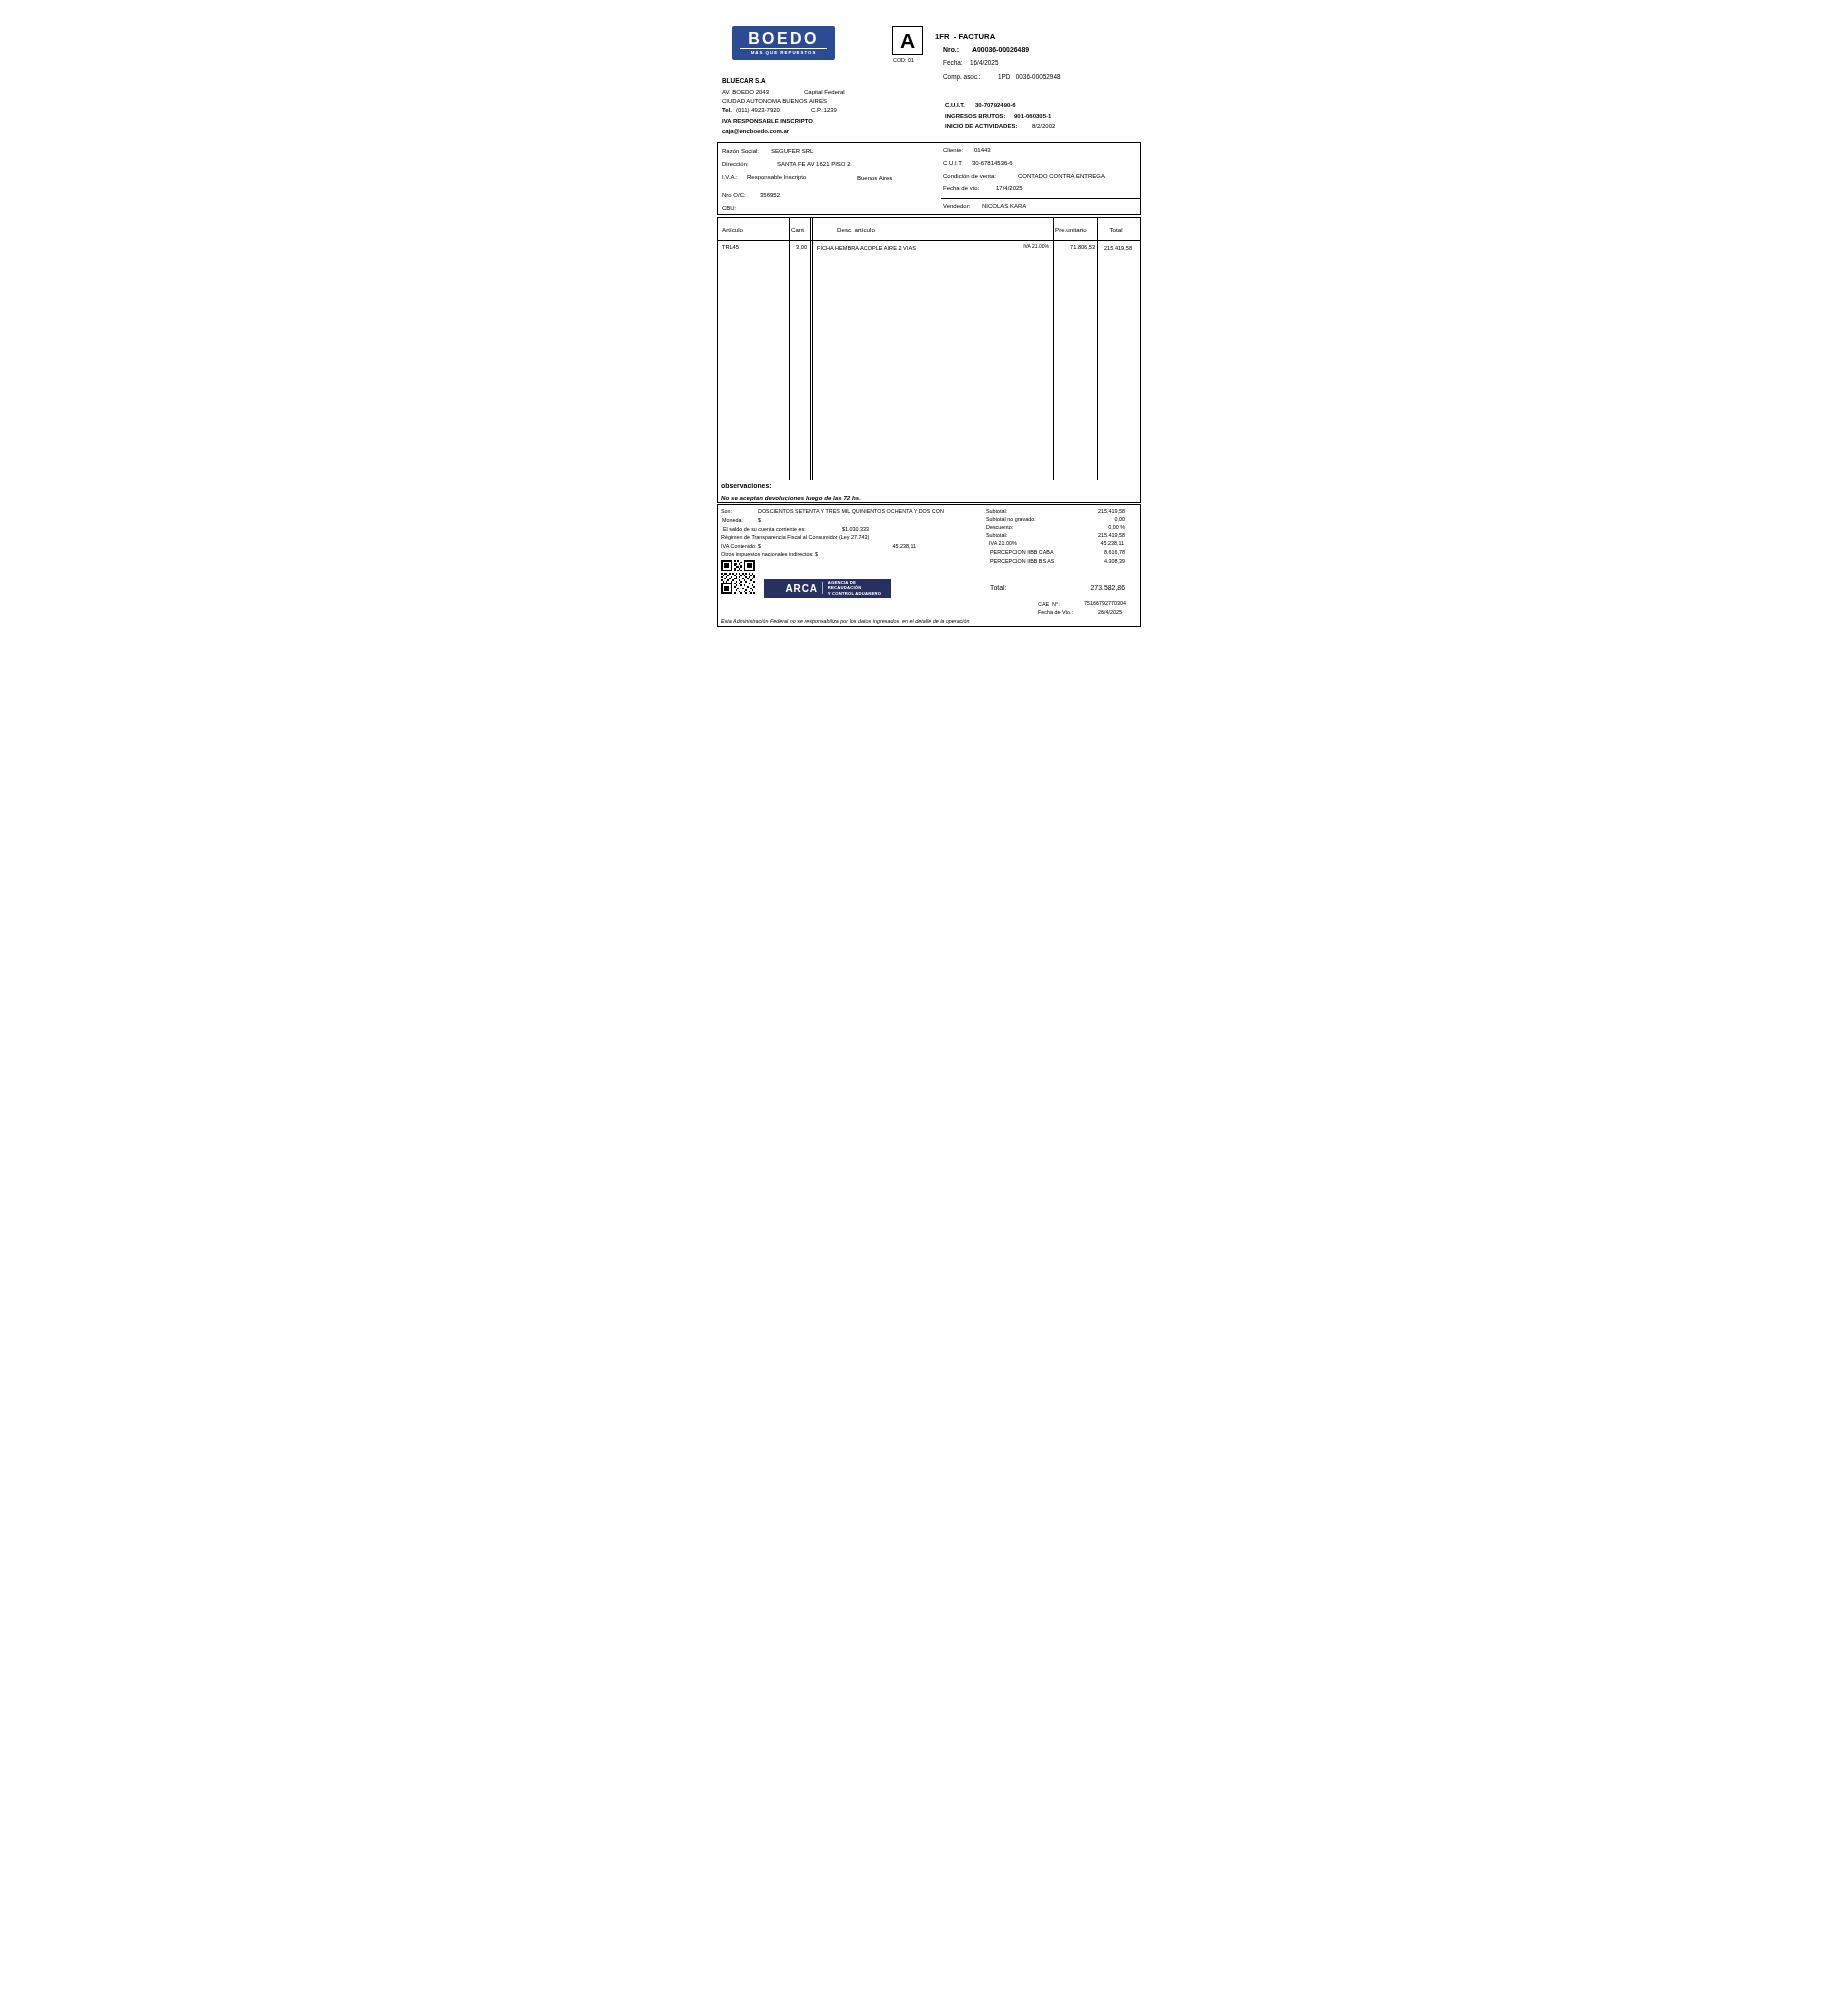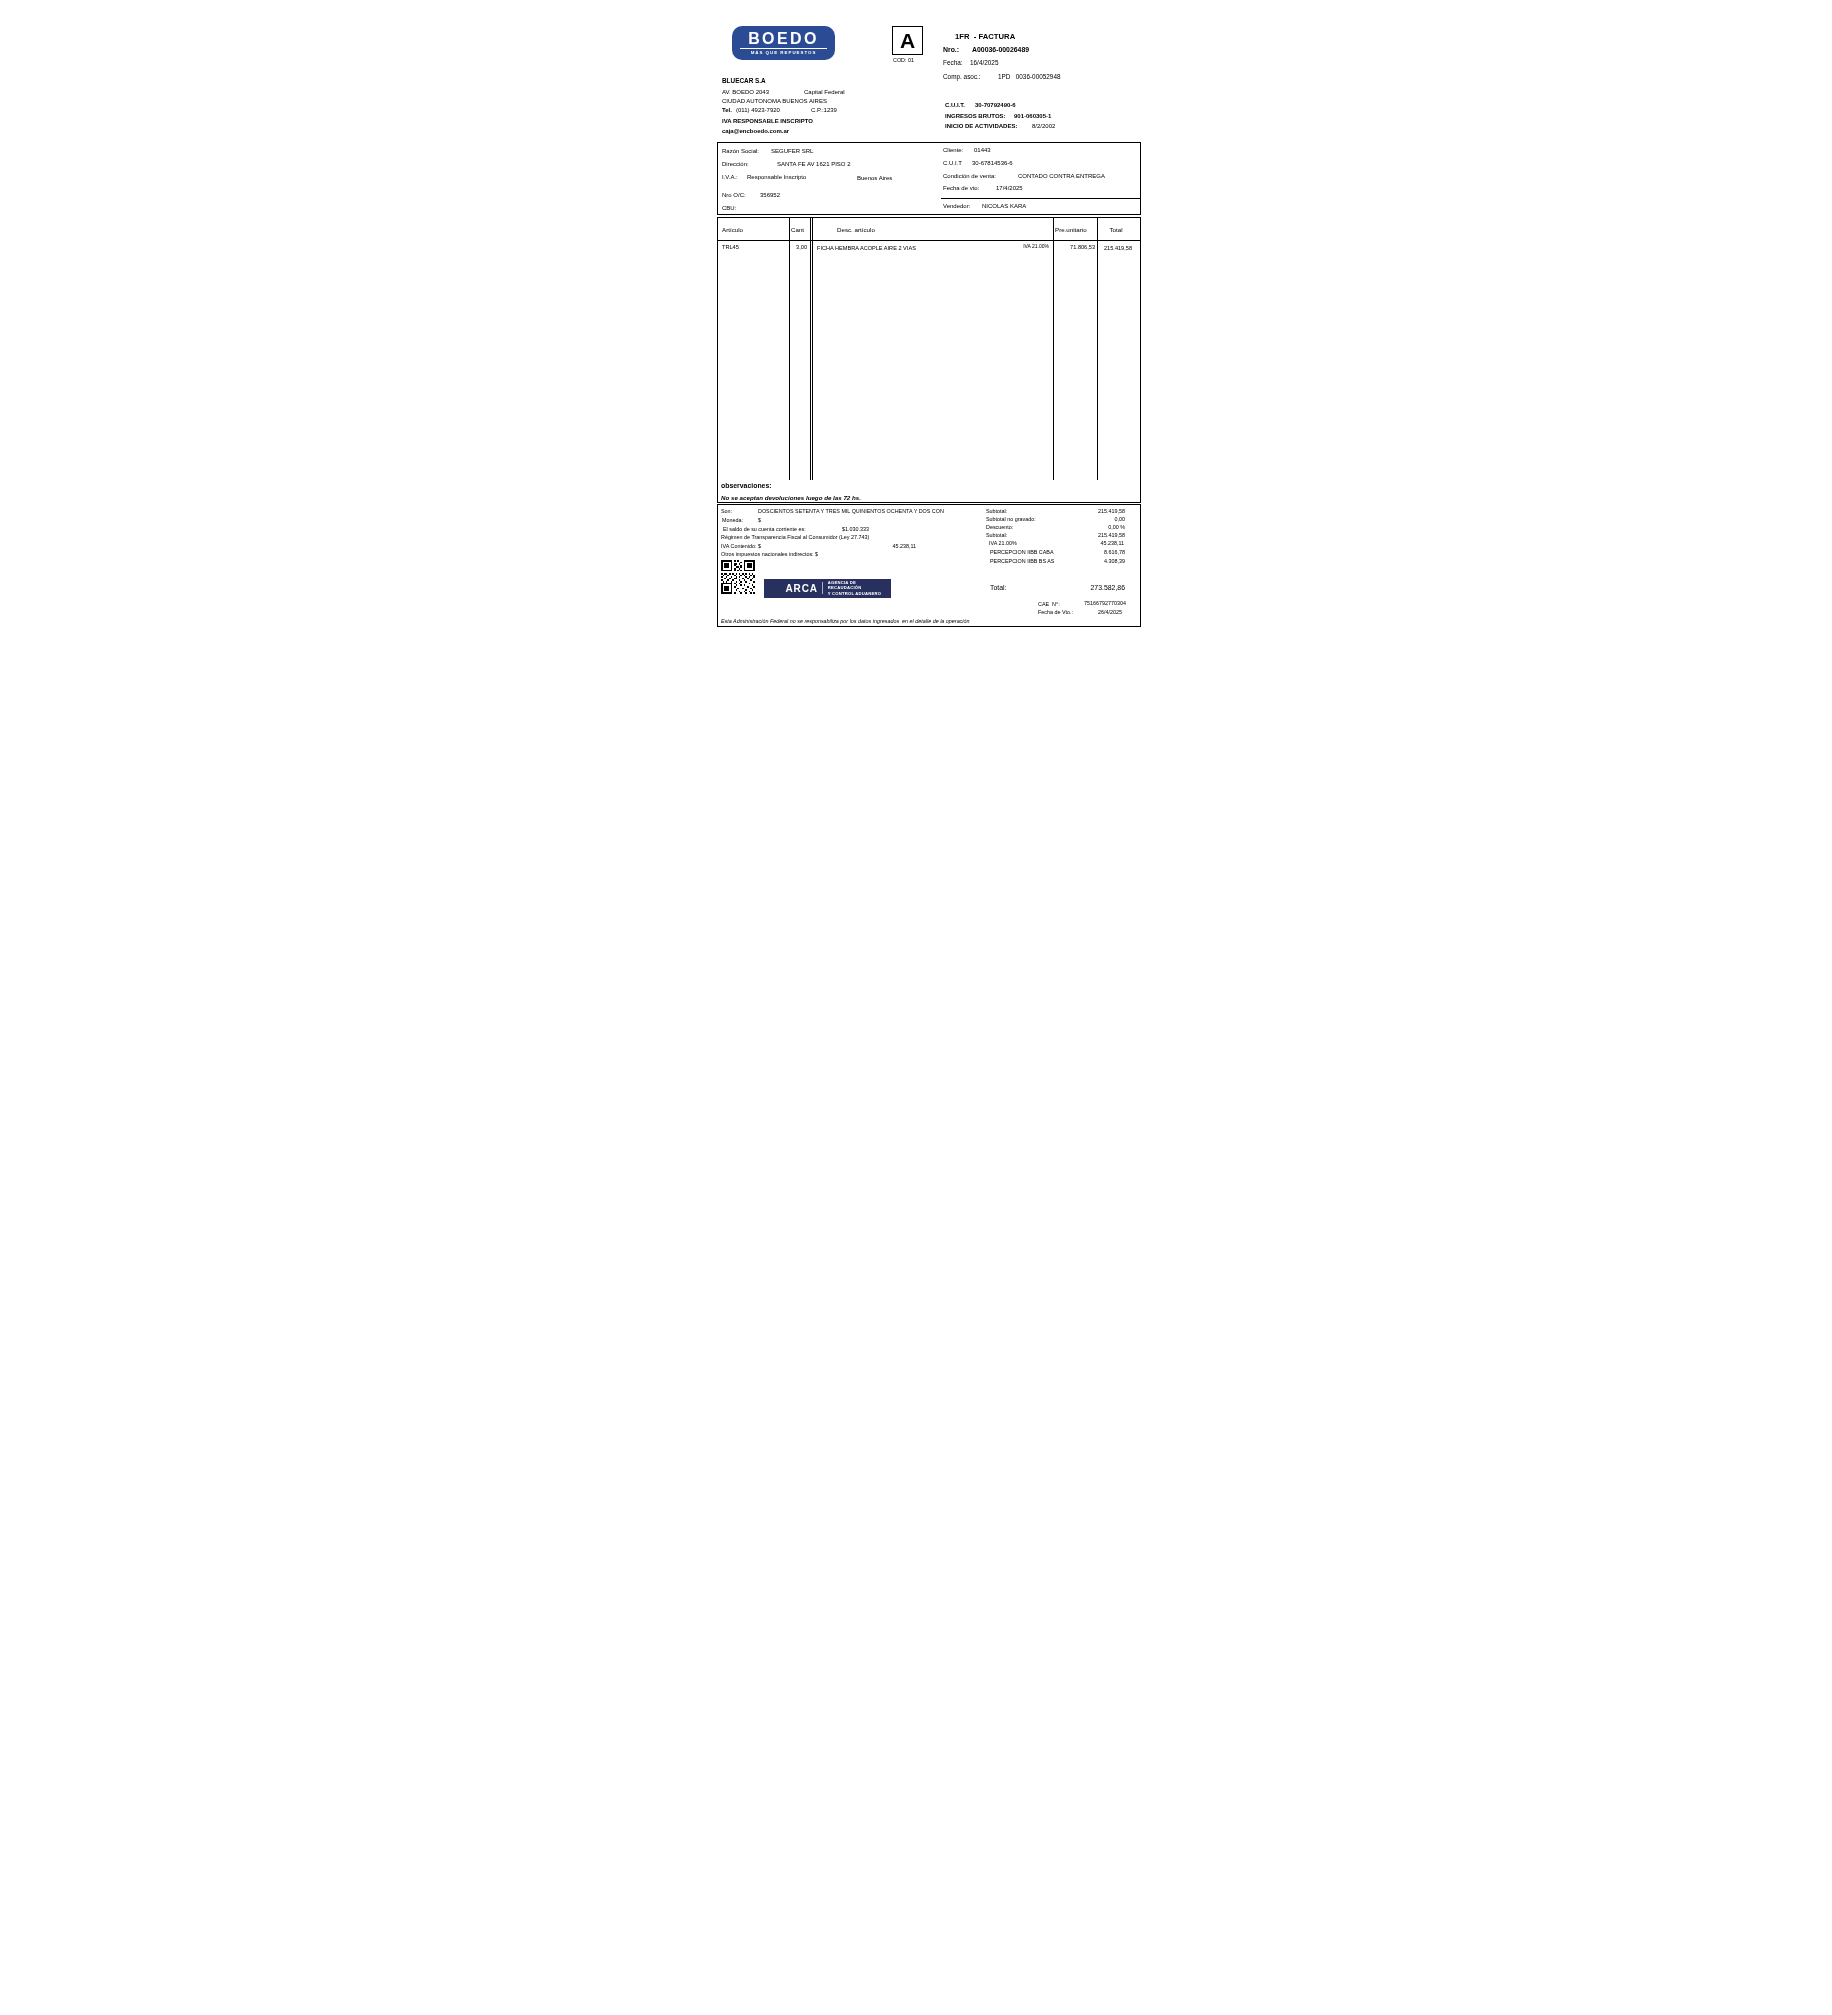--- a/index.html
+++ b/index.html
@@ -15,32 +15,32 @@
   .hline { position:absolute; height:0.8px; background:#000; }
   .rr { text-align:right; }
   .trow { position:absolute; display:flex; justify-content:space-between; font-size:5.4px; }
   .small { font-size:5.4px; }
 </style>
 </head>
 <body>
 
 <div class="page">
 
-  <div style="position:absolute;left:45px;top:26px;width:103px;height:34px;background:#2b4c94;border-radius:10px;display:flex;flex-direction:column;align-items:center;justify-content:center;">
+  <div style="position:absolute;left:45px;top:26px;width:103px;height:34px;background:#2b4c94;border-radius:2px;display:flex;flex-direction:column;align-items:center;justify-content:center;">
     <div style="font-size:16px;font-weight:bold;color:#fff;letter-spacing:2.4px;line-height:1;">BOEDO</div>
     <div style="width:84%;height:0.8px;background:#fff;margin:1.6px 0 1.6px;"></div>
     <div style="font-size:4.4px;font-weight:bold;color:#fff;letter-spacing:1px;">MÁS QUE REPUESTOS</div>
   </div>
 
   <div style="position:absolute;left:205px;top:26px;width:31px;height:29px;border:1.2px solid #000;display:flex;align-items:center;justify-content:center;">
     <span style="font-size:21px;font-weight:bold;line-height:1;">A</span>
   </div>
   <div class="t" style="left:206px;top:57px;font-size:5.4px;">COD: 01</div>
 
-  <div class="t b pre" style="left:268px;top:32px;font-size:7.7px;">1FR  - FACTURA</div>
+  <div class="t b pre" style="left:248px;top:32px;font-size:7.7px;">1FR  - FACTURA</div>
   <div class="t b" style="left:256px;top:46px;font-size:6.9px;">Nro.:</div>
   <div class="t b" style="left:285px;top:46px;font-size:6.9px;">A00036-00026489</div>
   <div class="t" style="left:256px;top:59px;font-size:6.4px;">Fecha:</div>
   <div class="t" style="left:283px;top:59px;font-size:6.4px;">16/4/2025</div>
   <div class="t" style="left:256px;top:73px;font-size:6.4px;">Comp. asoc.:</div>
   <div class="t pre" style="left:311px;top:73px;font-size:6.4px;">1PD   0036-00052948</div>
 
   <div class="t b" style="left:35px;top:77px;font-size:6.4px;">BLUECAR S.A</div>
   <div class="t" style="left:35px;top:89px;">AV. BOEDO 2043</div>
   <div class="t" style="left:117px;top:89px;">Capital Federal</div>

